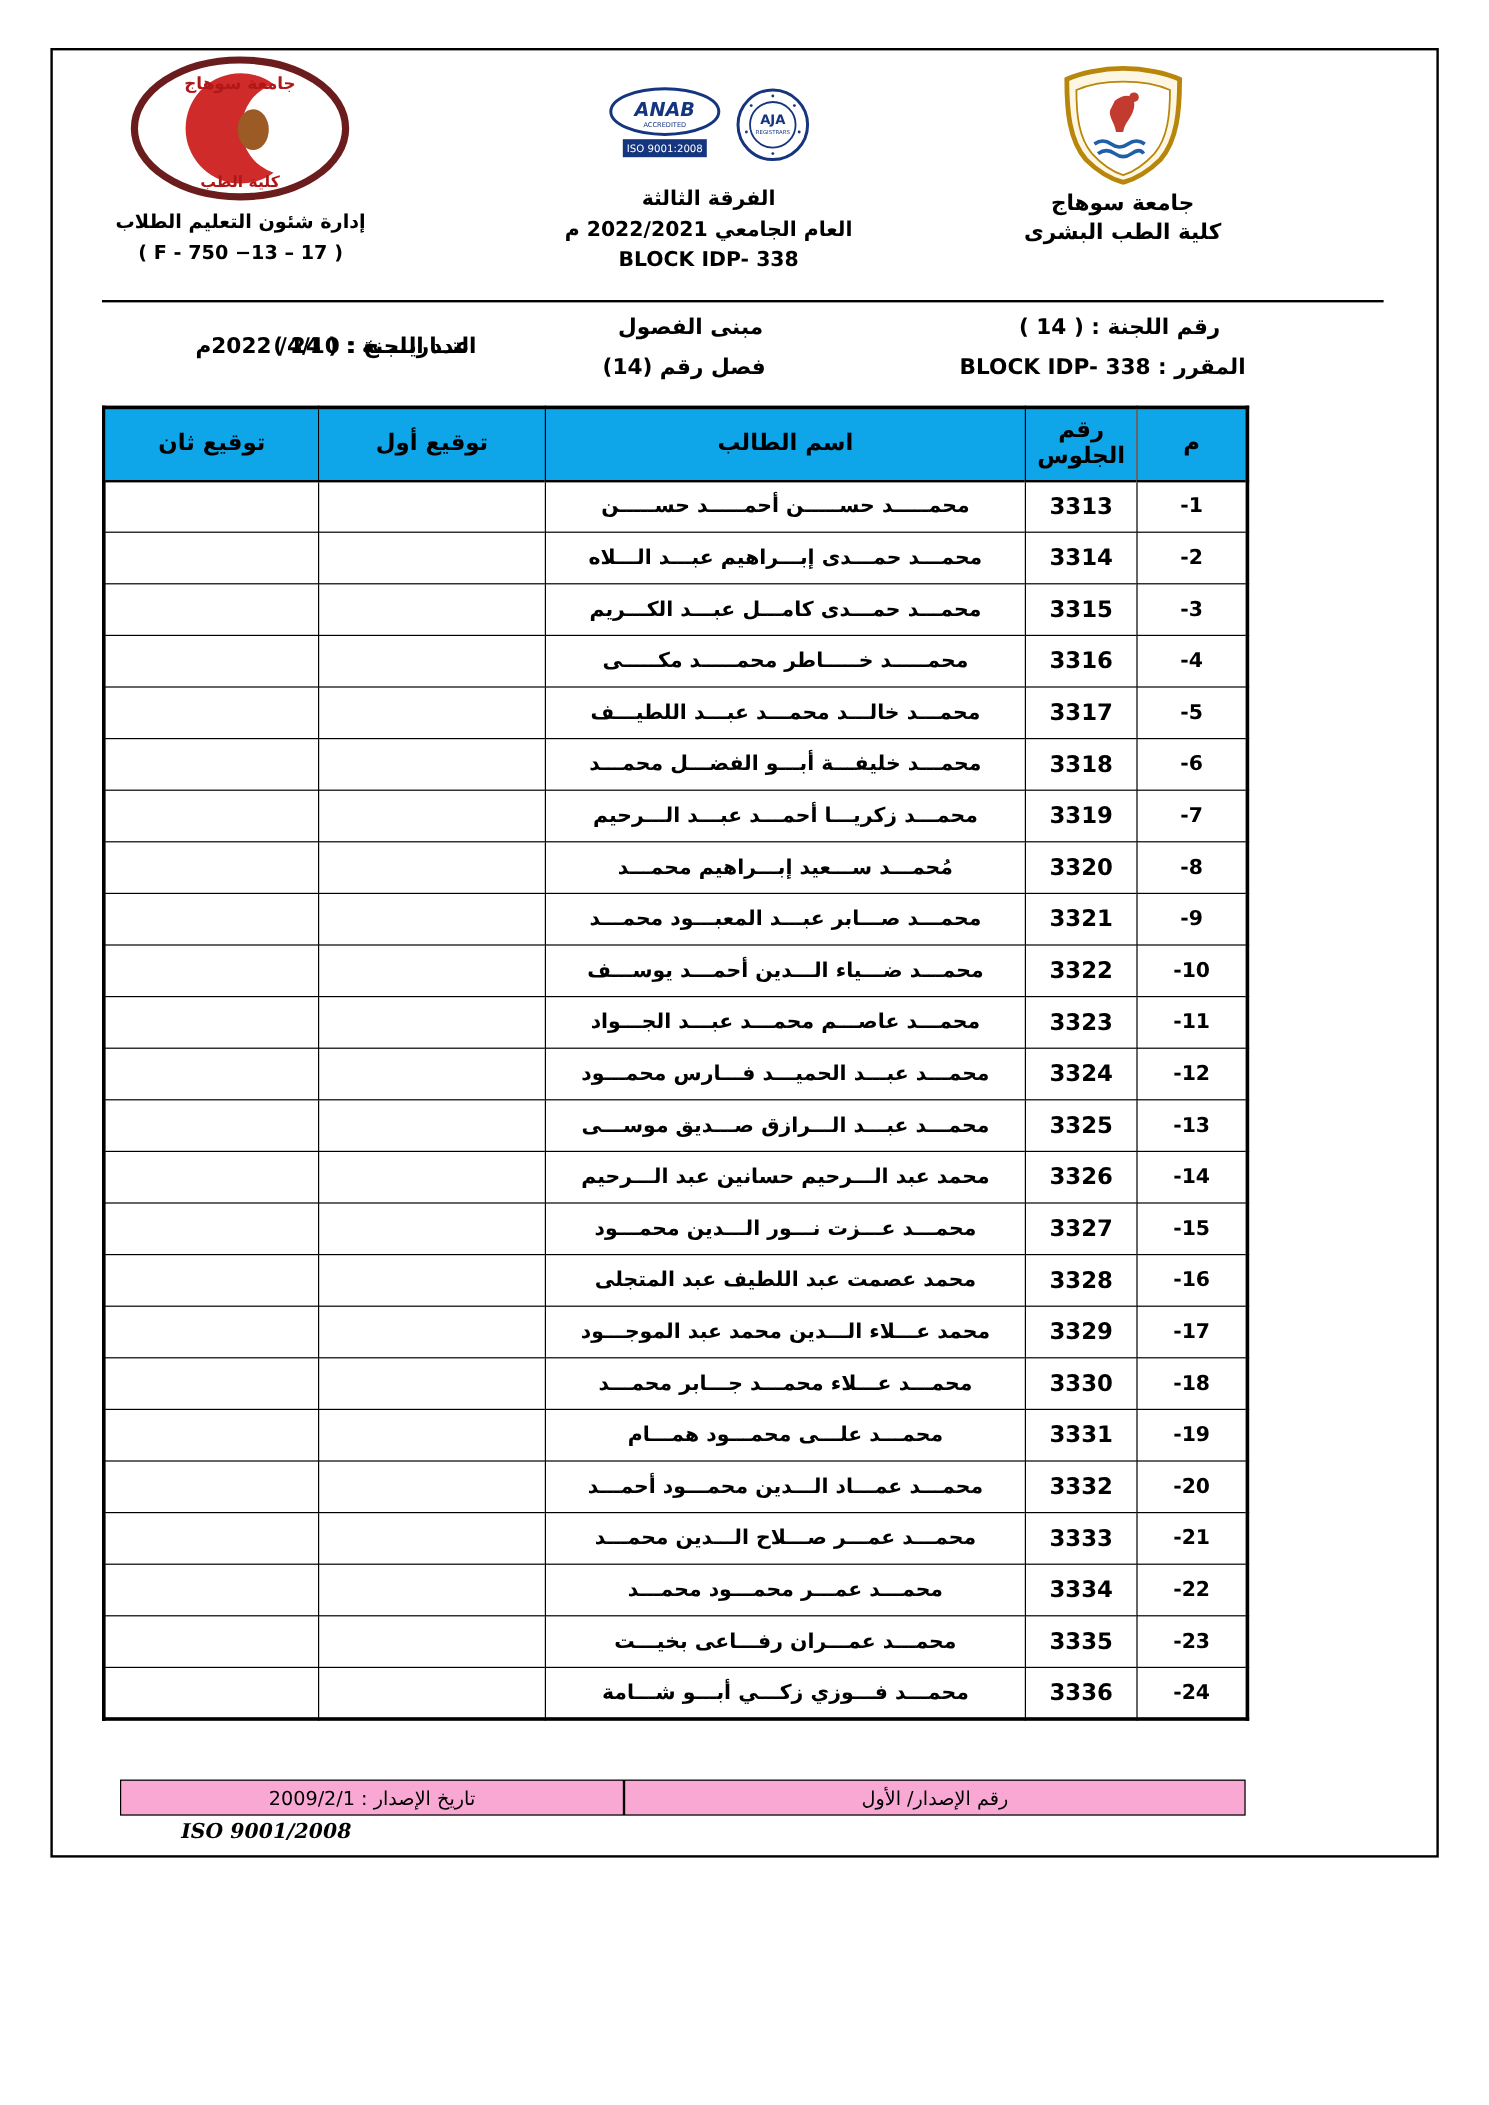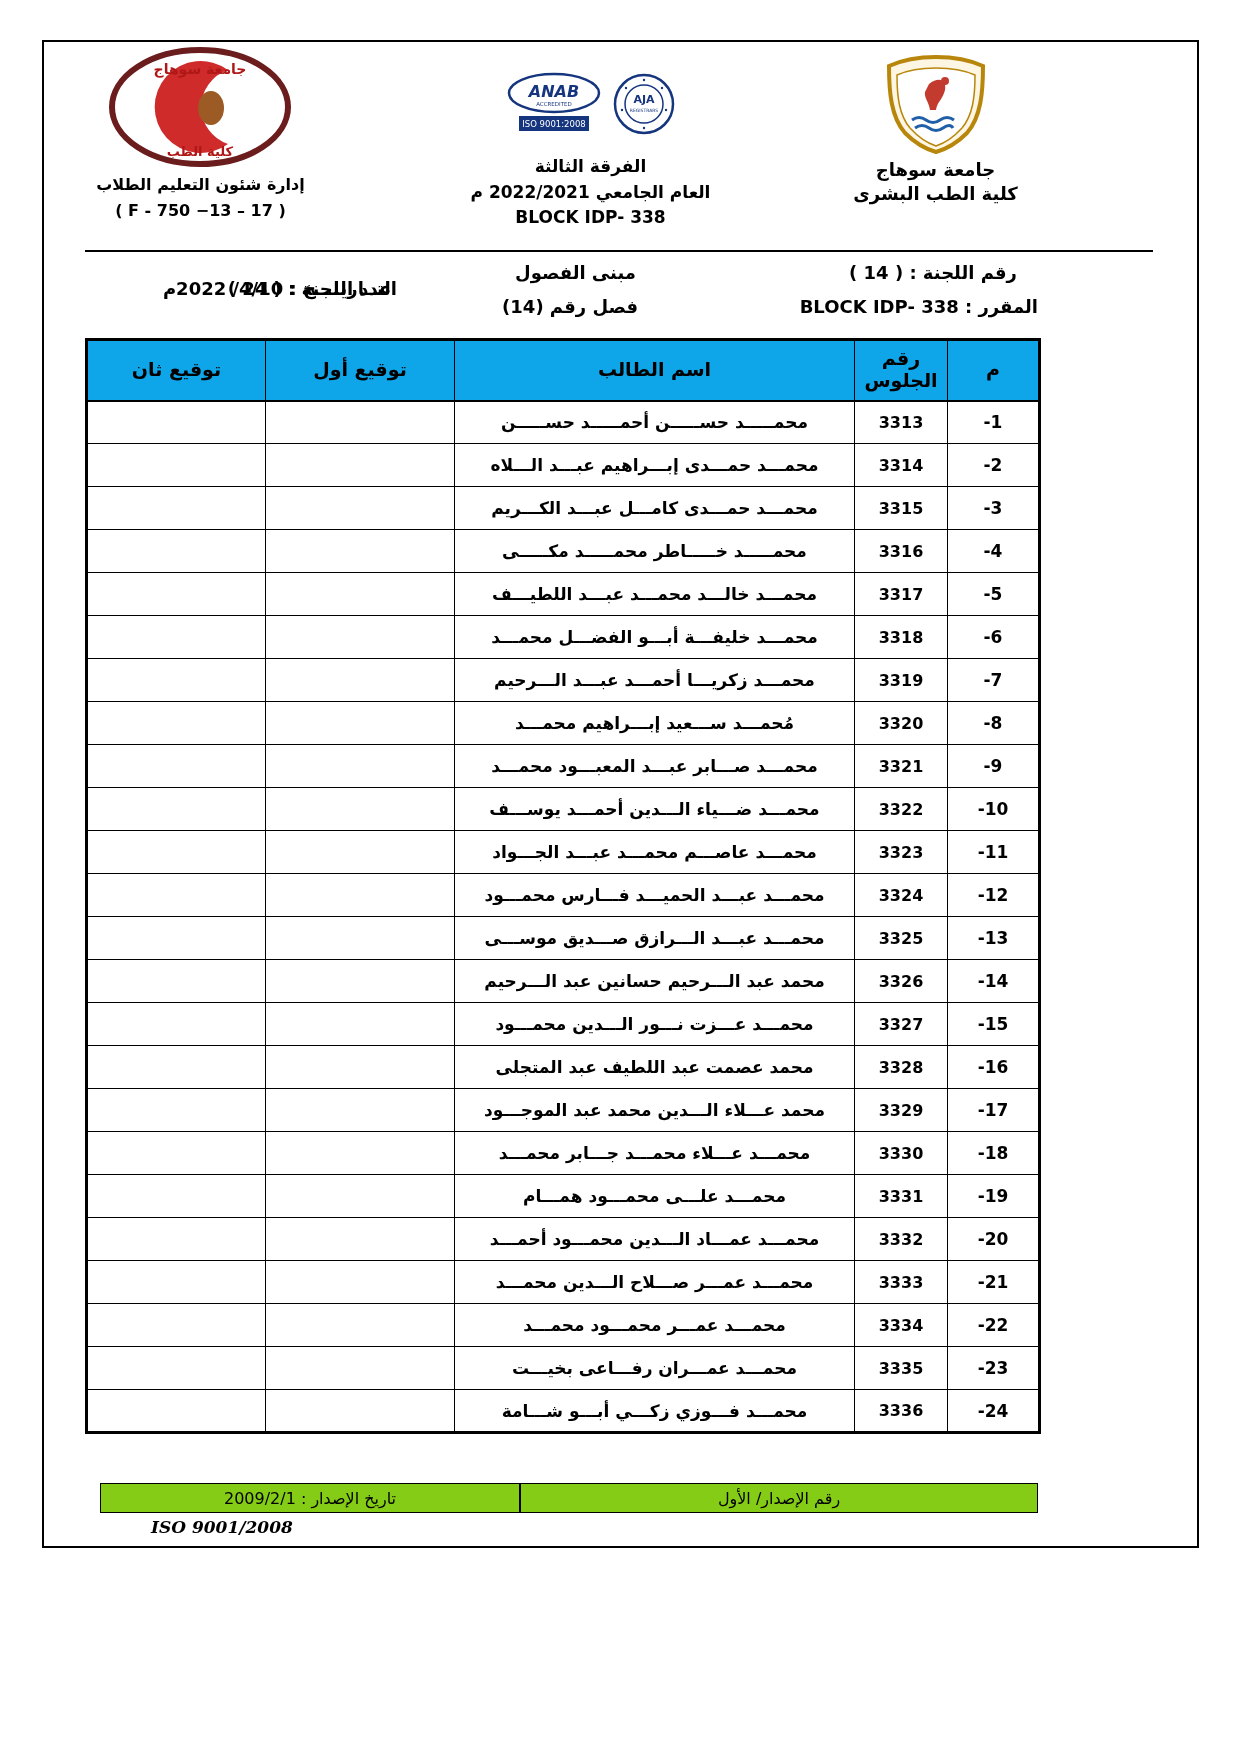--- a/index.html
+++ b/index.html
@@ -41,28 +41,28 @@
     position:absolute; left:85px; top:338px; width:953px;
     border-collapse:collapse; border:3px solid #000; table-layout:fixed;
   }
   .roster th, .roster td { border:1px solid #000; overflow:hidden; }
   .roster thead th {
     background:#0ea5e9; height:61px; font-size:19px; font-weight:bold;
     text-align:center; vertical-align:middle; line-height:1.15; border-bottom:2px solid #000;
   }
   .roster tbody td { height:43px; vertical-align:middle; }
   td.col-no   { font-size:17px; font-weight:bold; text-align:center; direction:ltr; }
-  td.col-seat { font-size:16px; font-weight:bold; text-align:center; direction:ltr; }
+  td.col-seat { font-size:19px; font-weight:bold; text-align:center; direction:ltr; }
   td.col-name { font-size:17px; font-weight:bold; text-align:center; padding:0 1px; white-space:nowrap; }
   td.col-sig  { background:#fff; }
 
   
   .footer-box {
     position:absolute; top:1483px; height:30px; border:1.5px solid #000;
-    display:flex; align-items:center; justify-content:center; font-size:16px; background:#84cc16;
+    display:flex; align-items:center; justify-content:center; font-size:16px; background:#f9a8d4;
   }
   .f-issue-no   { left:520px; width:518px; }
   .f-issue-date { left:100px; width:420px; }
   .iso-note {
     position:absolute; left:151px; top:1517px; font-family:"DejaVu Serif", serif;
     font-style:italic; font-weight:bold; font-size:17px; direction:ltr;
   }
 </style>
 </head>
 <body>

